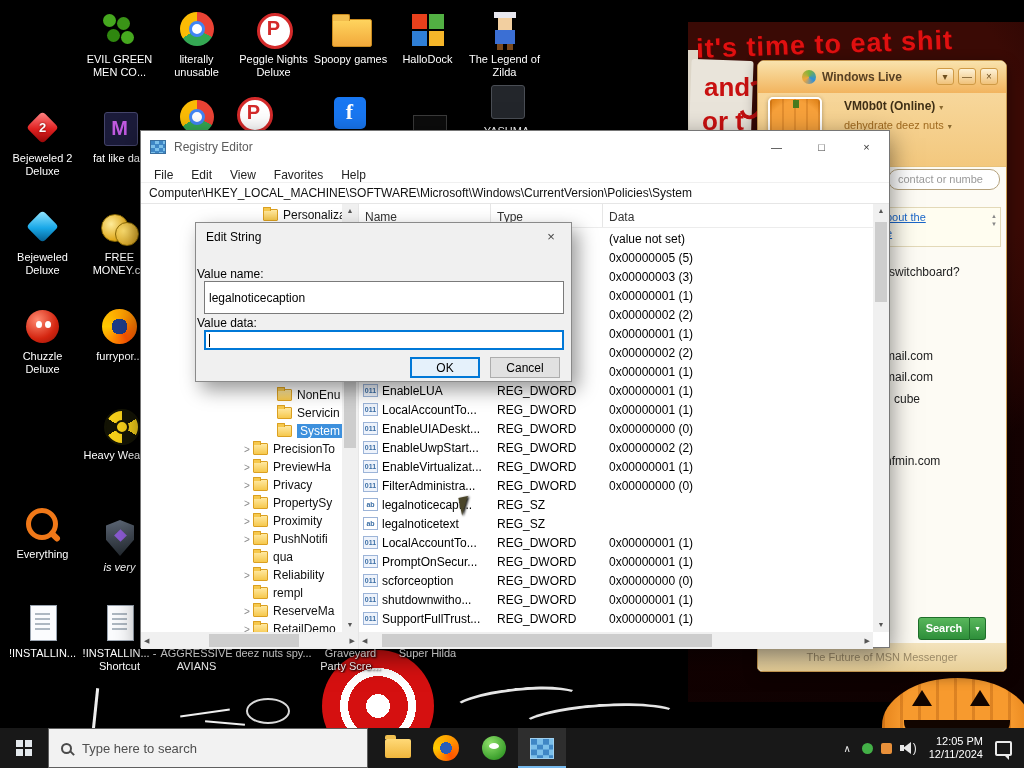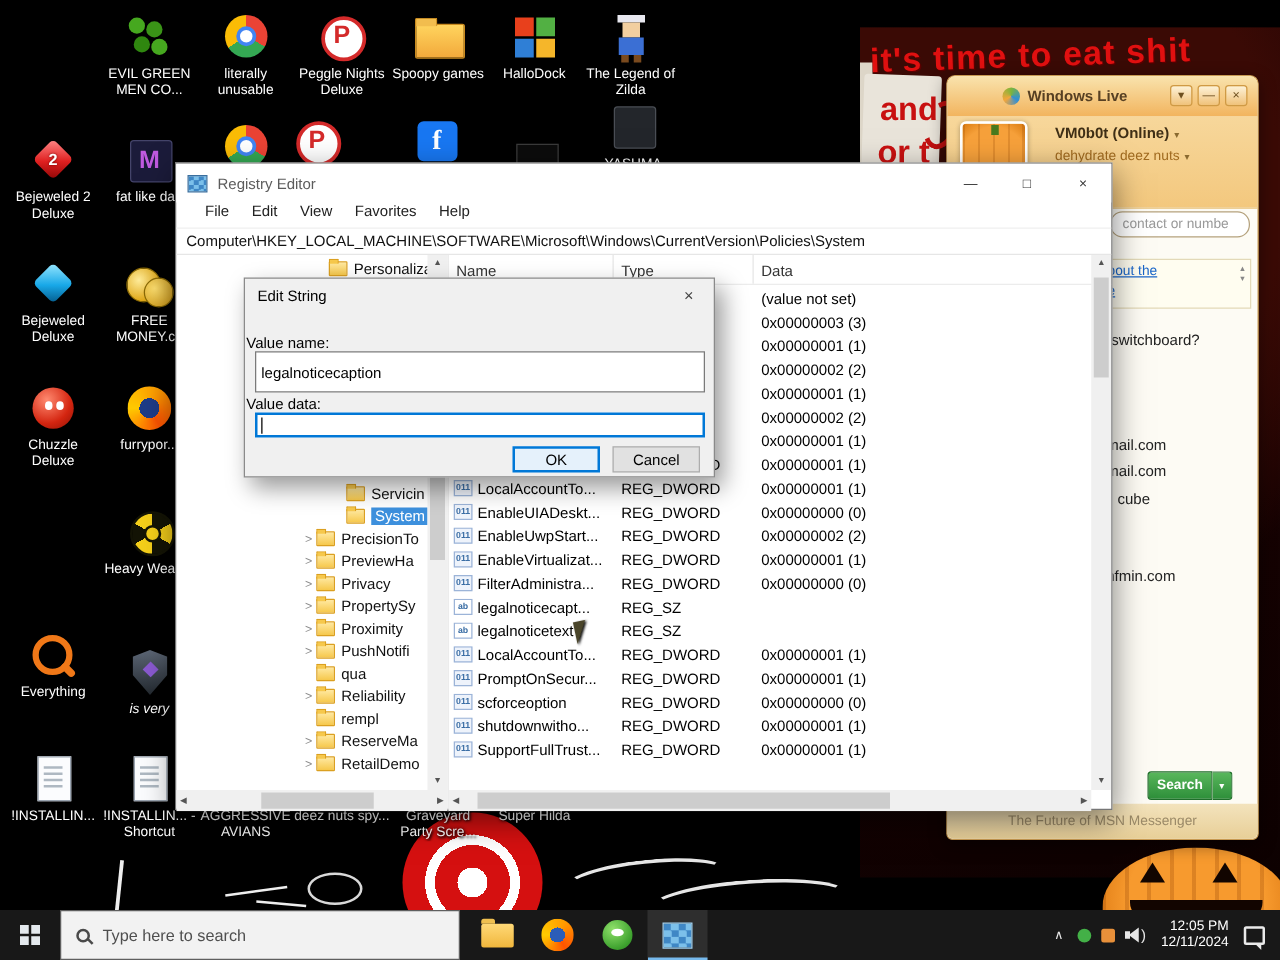--- a/index.html
+++ b/index.html
@@ -104,21 +104,21 @@
   .msn-search-dd{width:16px;background:linear-gradient(#59b75c,#2e8f3a);border:1px solid #1f6e2a;border-left:none;border-radius:0 3px 3px 0;color:#fff;font-size:8px;text-align:center;line-height:21px}
   .msn-foot{position:absolute;left:0;right:0;bottom:0;height:28px;background:linear-gradient(#f3e3bd,#e8cf97);border-radius:0 0 5px 5px;text-align:center;font-size:11px;color:#9b8a68;line-height:28px}
 
   
   #regwin{position:absolute;left:140px;top:130px;width:750px;height:518px;background:#fff;border:1px solid #767676;box-shadow:0 8px 24px rgba(0,0,0,.5);z-index:10}
   .titlebar{height:31px;display:flex;align-items:center;background:#fff}
   .regicon{width:16px;height:14px;margin-left:9px;background:repeating-conic-gradient(#7cc0ea 0 25%,#3f87c5 0 50%);background-size:8px 7px;border:1px solid #3a6f9e;flex:none}
   .wtitle{margin-left:8px;font-size:12px;color:#5c5c5c}
   .wbtns{margin-left:auto;display:flex;height:100%}
   .wbtn{width:45px;height:100%;display:flex;align-items:center;justify-content:center;font-size:11px;color:#333}
-  .menubar{height:21px;display:flex;align-items:flex-start;padding-left:14px;border-bottom:1px solid #f0f0f0}
+  .menubar{height:21px;display:flex;align-items:flex-end;padding-left:4px;border-bottom:1px solid #f0f0f0}
   .menu-item{padding:0 9px;font-size:12px;color:#222}
   .addressbar{height:21px;border-bottom:1px solid #e6e6e6;font-size:12px;color:#111;display:flex;align-items:center;padding-left:8px;white-space:nowrap;overflow:hidden}
   .regbody{display:flex;height:445px;position:relative}
   .lpane{width:218px;border-right:1px solid #e6e6e6;position:relative;overflow:hidden}
   #tree{position:absolute;top:2px;left:0;right:16px;overflow:hidden}
   .trow{height:18px;display:flex;align-items:center;font-size:12px;white-space:nowrap}
   .tch{width:12px;font-size:10px;color:#8a8a8a;text-align:center;flex:none}
   .folder{width:15px;height:12px;background:linear-gradient(#ffe9a2,#f6c84c);border:1px solid #dba021;border-radius:1px;position:relative;margin-right:5px;flex:none}
   .folder::before{content:"";position:absolute;top:-3px;left:-1px;width:6px;height:3px;background:#f6c84c;border:1px solid #dba021;border-bottom:none;border-radius:1px 1px 0 0}
   .tlabel{color:#111}
@@ -412,20 +412,25 @@
           </div>
           <div class="trow" style="padding-left: 0px;">
             <span class="tch"></span>
           </div>
           <div class="trow" style="padding-left: 0px;">
             <span class="tch"></span>
           </div>
           <div class="trow" style="padding-left: 124px;">
             <span class="tch"></span>
             <span class="folder"></span>
+            <span class="tlabel">NonEnu</span>
+          </div>
+          <div class="trow" style="padding-left: 124px;">
+            <span class="tch"></span>
+            <span class="folder"></span>
             <span class="tlabel">Servicin</span>
           </div>
           <div class="trow sel" style="padding-left: 124px;">
             <span class="tch"></span>
             <span class="folder"></span>
             <span class="tlabel">System</span>
           </div>
           <div class="trow" style="padding-left: 100px;">
             <span class="tch">&gt;</span>
             <span class="folder"></span>
@@ -503,20 +508,27 @@
           <span class="cell hc1">Type</span>
           <span class="cell hc2">Data</span>
         </div>
       <div id="rows">
           <div class="lrow">
             <span class="cell cname">
               <span class="ntext"></span>
             </span>
             <span class="cell ctype"></span>
             <span class="cell cdata">(value not set)</span>
+          </div>
+          <div class="lrow">
+            <span class="cell cname">
+              <span class="ntext"></span>
+            </span>
+            <span class="cell ctype"></span>
+            <span class="cell cdata">0x00000005 (5)</span>
           </div>
           <div class="lrow">
             <span class="cell cname">
               <span class="ntext"></span>
             </span>
             <span class="cell ctype"></span>
             <span class="cell cdata">0x00000003 (3)</span>
           </div>
           <div class="lrow">
             <span class="cell cname">

